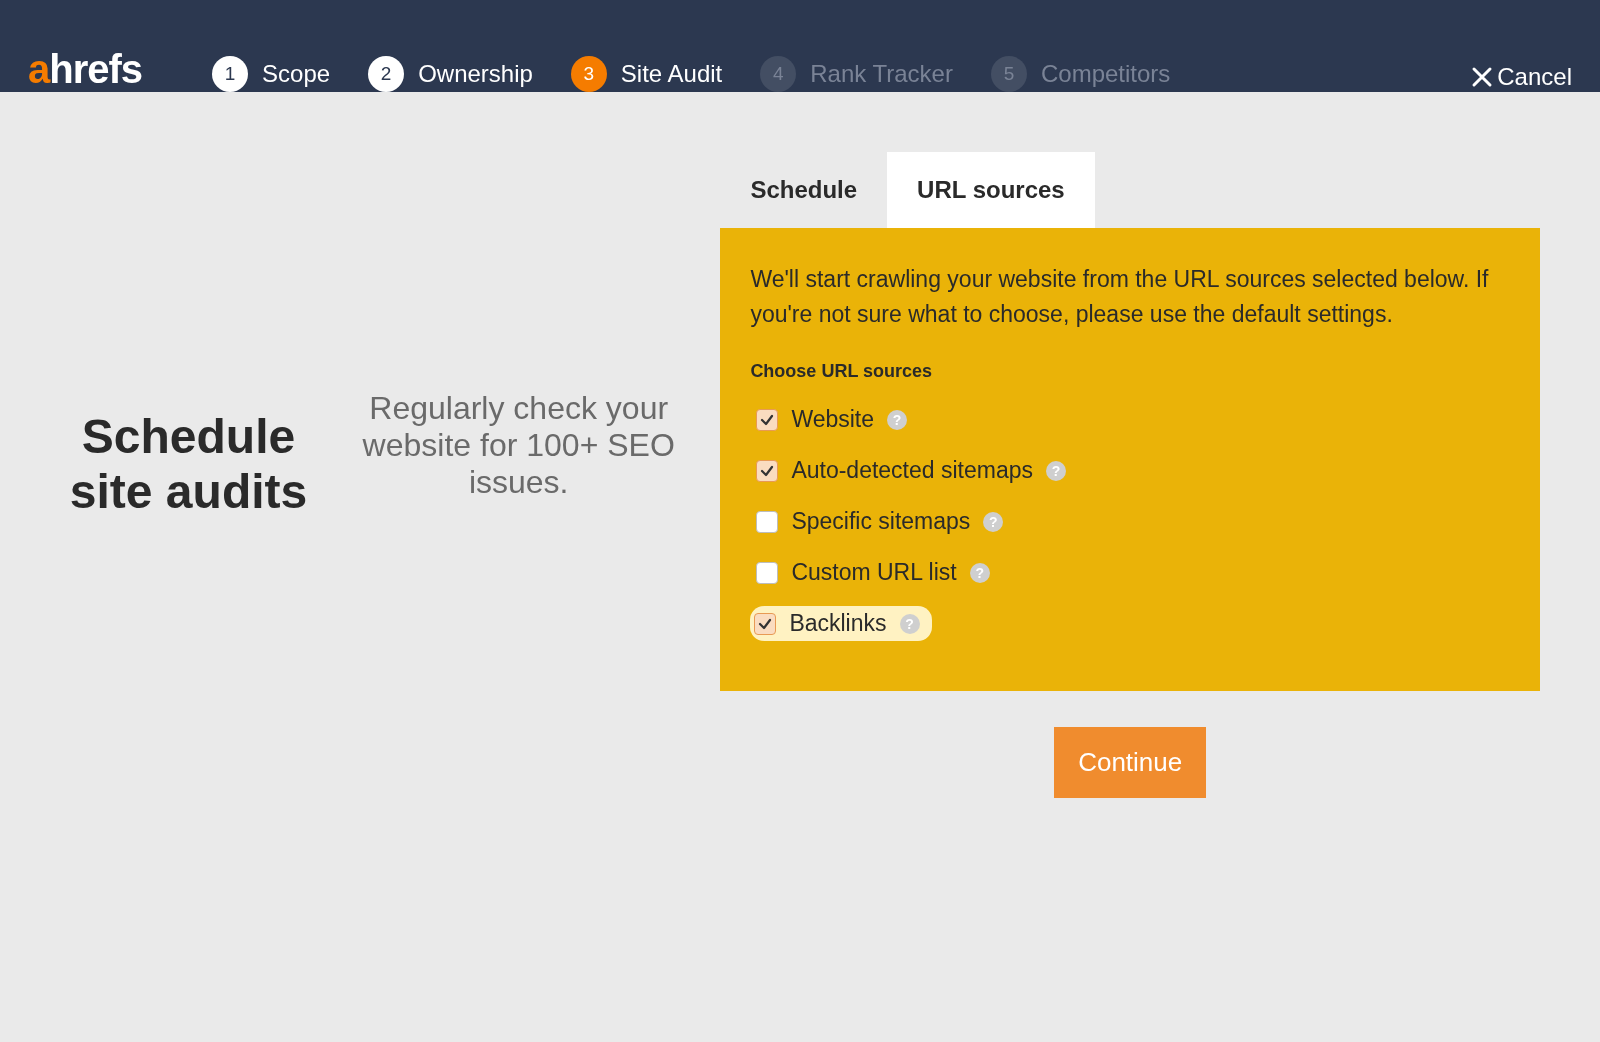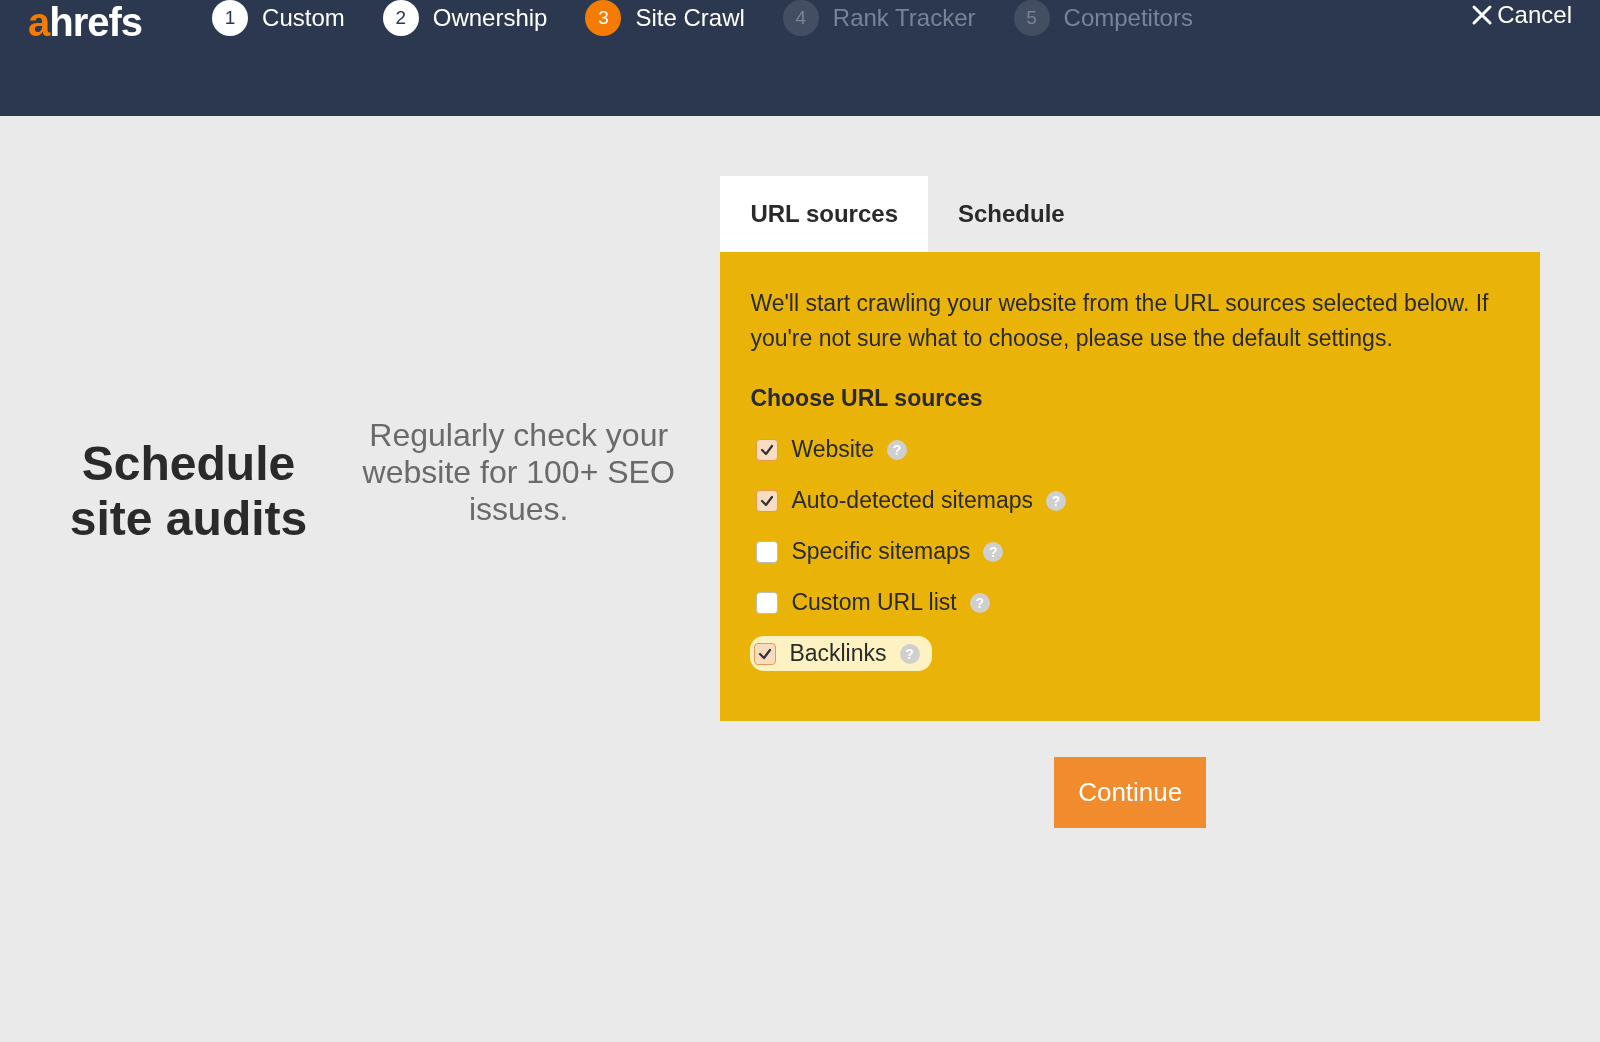--- a/index.html
+++ b/index.html
@@ -5,23 +5,23 @@
     * { box-sizing: border-box; margin: 0; padding: 0; }
     body {
       font-family: -apple-system, BlinkMacSystemFont, "Segoe UI", Helvetica, Arial, sans-serif;
       background: #eaeaea;
       width: 1600px;
       height: 1042px;
       overflow: hidden;
     }
     .header {
       background: #2c3850;
-      height: 116px;
-      display: flex;
-      align-items: flex-start;
+      height: 92px;
+      display: flex;
+      align-items: flex-end;
       padding: 0 28px;
     }
     .logo {
       font-size: 40px;
       font-weight: 700;
       letter-spacing: -1px;
       margin-right: 70px;
     }
     .logo-a { color: #f57c00; }
     .logo-rest { color: #ffffff; }
@@ -109,21 +109,21 @@
       background: #eab308;
       padding: 34px 30px 34px 30px;
     }
     .desc {
       font-size: 23px;
       color: #2a2a2a;
       line-height: 1.5;
       margin-bottom: 30px;
     }
     .section-title {
-      font-size: 23px;
+      font-size: 18px;
       font-weight: 700;
       color: #2a2a2a;
       margin-bottom: 20px;
     }
     .check-row {
       display: flex;
       align-items: center;
       gap: 13px;
       margin-bottom: 16px;
       font-size: 23px;
@@ -185,29 +185,29 @@
 </head>
 <body>
 
 <div class="header">
   <div class="logo">
     <span class="logo-a">a</span><span class="logo-rest">hrefs</span>
   </div>
   <div class="steps">
     <div class="step">
       <div class="step-num done">1</div>
-      <div class="step-label done">Custom</div>
+      <div class="step-label done">Scope</div>
     </div>
     <div class="step">
       <div class="step-num done">2</div>
       <div class="step-label done">Ownership</div>
     </div>
     <div class="step">
       <div class="step-num active">3</div>
-      <div class="step-label active">Site Crawl</div>
+      <div class="step-label active">Site Audit</div>
     </div>
     <div class="step">
       <div class="step-num pending">4</div>
       <div class="step-label pending">Rank Tracker</div>
     </div>
     <div class="step">
       <div class="step-num pending">5</div>
       <div class="step-label pending">Competitors</div>
     </div>
   </div>
@@ -220,22 +220,22 @@
     <span>Cancel</span>
   </div>
 </div>
 
 <div class="main">
   <h1 class="page-title">Schedule site audits</h1>
   <div class="page-subtitle">Regularly check your website for 100+ SEO issues.</div>
 
   <div class="panel-wrap">
     <div class="tabs">
+      <div class="tab">Schedule</div>
       <div class="tab active">URL sources</div>
-      <div class="tab">Schedule</div>
     </div>
 
     <div class="panel">
       <p class="desc">We'll start crawling your website from the URL sources selected below. If you're not sure what to choose, please use the default settings.</p>
       <div class="section-title">Choose URL sources</div>
 
       <div class="check-row">
         <div class="chk checked">
           <svg width="14" height="14" viewBox="0 0 14 14">
               <path d="M2 7 L6 11 L12 3" stroke="#333" stroke-width="2.2" fill="none" stroke-linecap="round" stroke-linejoin="round"></path>

